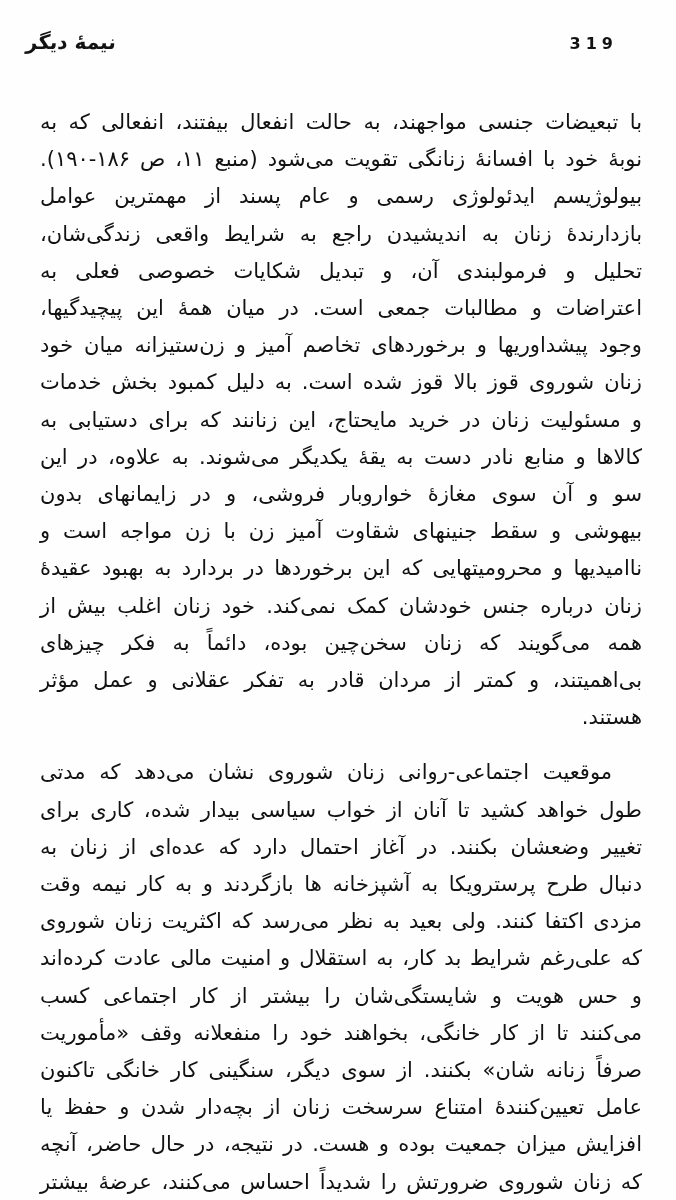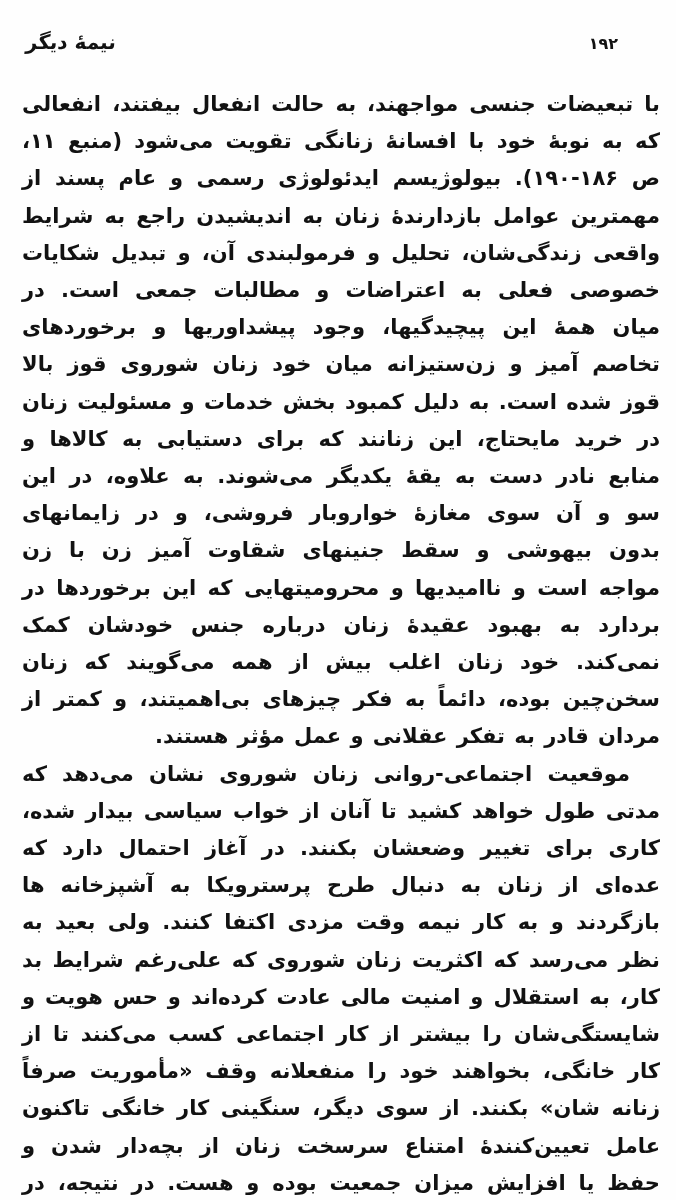--- a/index.html
+++ b/index.html
@@ -50,36 +50,35 @@
     right: 16px;
     left: 22px;
     direction: rtl;
     text-align: justify;
     text-justify: inter-word;
     font-size: 21px;
     line-height: 37.2px;
     word-spacing: 2px;
   }
   .para {
-    margin: 0;
+    margin: 18px;
     padding: 0;
-    font-weight: bold;
   }
   .para.indented {
     text-indent: 30px;           
   }
 </style>
 </head>
 <body>
 
 <div class="page">
 
   <div class="page-header">
     <span class="running-title">نیمهٔ دیگر</span>
-    <span class="page-number">۱۹۲</span>
+    <span class="page-number">319</span>
   </div>
 
   <div class="page-body">
     <p class="para">با تبعیضات جنسی مواجهند، به حالت انفعال بیفتند، انفعالی که به نوبهٔ خود با افسانهٔ زنانگی تقویت می‌شود (منبع ۱۱، ص ۱۸۶-۱۹۰). بیولوژیسم ایدئولوژی رسمی و عام پسند از مهمترین عوامل بازدارندهٔ زنان به اندیشیدن راجع به شرایط واقعی زندگی‌شان، تحلیل و فرمولبندی آن، و تبدیل شکایات خصوصی فعلی به اعتراضات و مطالبات جمعی است. در میان همهٔ این پیچیدگیها، وجود پیشداوریها و برخوردهای تخاصم آمیز و زن‌ستیزانه میان خود زنان شوروی قوز بالا قوز شده است. به دلیل کمبود بخش خدمات و مسئولیت زنان در خرید مایحتاج، این زنانند که برای دستیابی به کالاها و منابع نادر دست به یقهٔ یکدیگر می‌شوند. به علاوه، در این سو و آن سوی مغازهٔ خواروبار فروشی، و در زایمانهای بدون بیهوشی و سقط جنینهای شقاوت آمیز زن با زن مواجه است و ناامیدیها و محرومیتهایی که این برخوردها در بردارد به بهبود عقیدهٔ زنان درباره جنس خودشان کمک نمی‌کند. خود زنان اغلب بیش از همه می‌گویند که زنان سخن‌چین بوده، دائماً به فکر چیزهای بی‌اهمیتند، و کمتر از مردان قادر به تفکر عقلانی و عمل مؤثر هستند.</p>
     <p class="para indented">موقعیت اجتماعی-روانی زنان شوروی نشان می‌دهد که مدتی طول خواهد کشید تا آنان از خواب سیاسی بیدار شده، کاری برای تغییر وضعشان بکنند. در آغاز احتمال دارد که عده‌ای از زنان به دنبال طرح پرسترویکا به آشپزخانه ها بازگردند و به کار نیمه وقت مزدی اکتفا کنند. ولی بعید به نظر می‌رسد که اکثریت زنان شوروی که علی‌رغم شرایط بد کار، به استقلال و امنیت مالی عادت کرده‌اند و حس هویت و شایستگی‌شان را بیشتر از کار اجتماعی کسب می‌کنند تا از کار خانگی، بخواهند خود را منفعلانه وقف «مأموریت صرفاً زنانه شان» بکنند. از سوی دیگر، سنگینی کار خانگی تاکنون عامل تعیین‌کنندهٔ امتناع سرسخت زنان از بچه‌دار شدن و حفظ یا افزایش میزان جمعیت بوده و هست. در نتیجه، در حال حاضر، آنچه که زنان شوروی ضرورتش را شدیداً احساس می‌کنند، عرضهٔ بیشتر خدمات و لوازم و کالاهای مرغوب خانه‌داری و بچه‌داری از یک سو و شرکت مساوی مردان در این کارها از سوی دیگر است. و گورباچف نیز تنها</p>
   </div>
 
 </div>
 
 </body></html>

